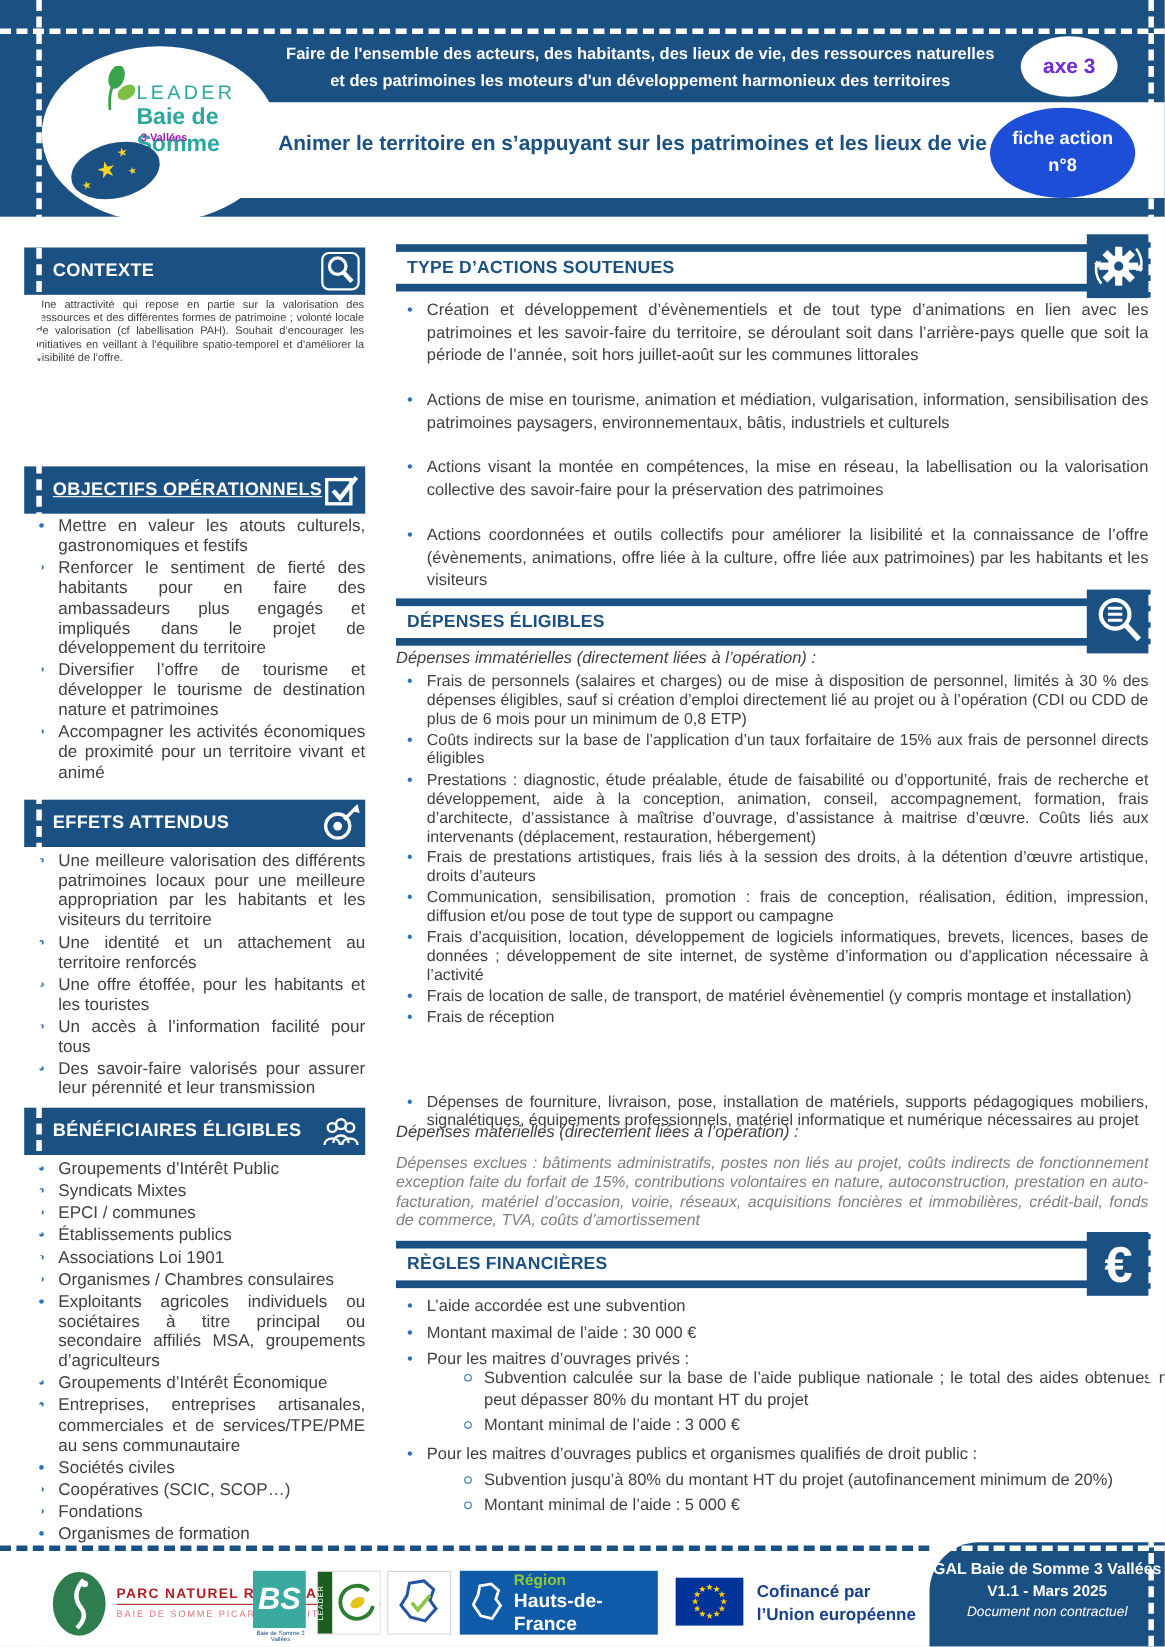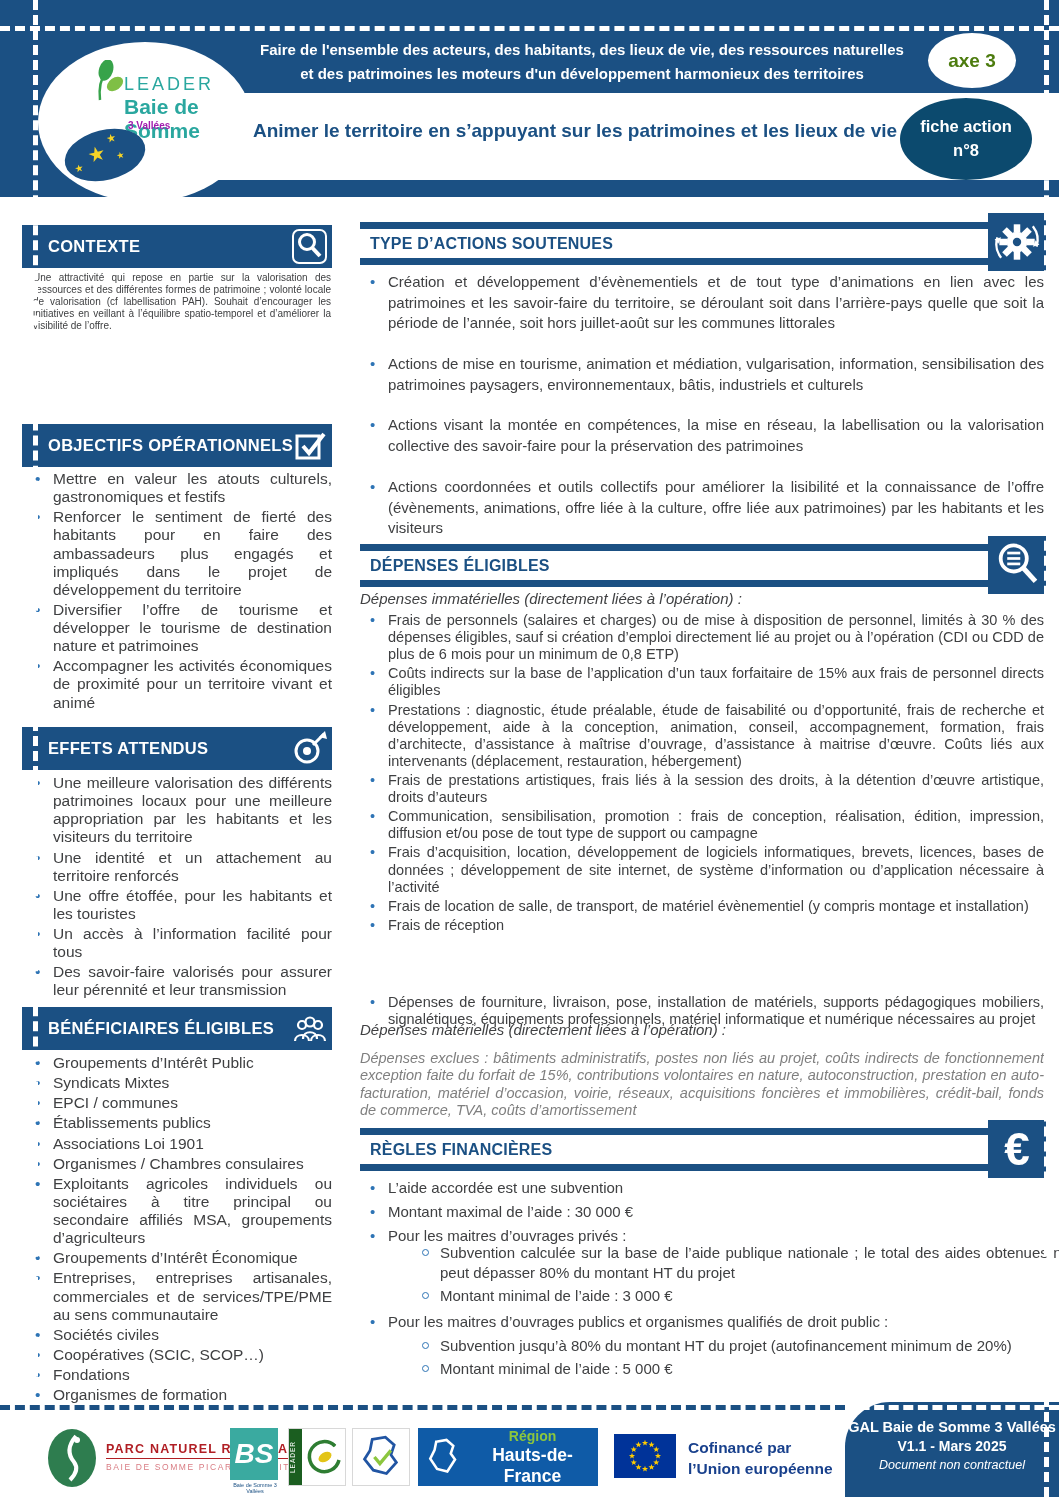--- a/index.html
+++ b/index.html
@@ -9,22 +9,22 @@
   
   .header-band { position:absolute; top:0; left:0; width:1059px; height:197px; background:#1b5083; z-index:0; }
   .dash-h-top { position:absolute; top:26px; left:0; width:1059px; border-top:5px dashed #fff; z-index:2; }
   .dash-v-left { position:absolute; top:0; left:33px; height:1497px; border-left:5px dashed #fff; z-index:2; }
   .dash-v-right { position:absolute; top:0; left:1044px; height:1497px; border-left:5px dashed #fff; z-index:6; }
   .white-strip { position:absolute; top:93px; left:170px; width:889px; height:87px; background:#fff; border-radius:10px 0 0 10px; z-index:1; }
 
   .tagline { position:absolute; top:38px; left:238px; width:688px; text-align:center; color:#fff; font-weight:bold; font-size:15px; line-height:1.6; z-index:3; }
   .main-title { position:absolute; top:120px; left:250px; width:650px; text-align:center; color:#1b5083; font-weight:bold; font-size:19px; z-index:3; }
 
-  .axe-badge { position:absolute; top:33px; left:928px; width:88px; height:55px; background:#fff; border-radius:50%; display:flex; align-items:center; justify-content:center; color:#4d7c0f; font-weight:bold; font-size:19px; z-index:3; }
-  .fiche-badge { position:absolute; top:98px; left:900px; width:132px; height:82px; background:#0c4a6e; border-radius:50%; display:flex; flex-direction:column; align-items:center; justify-content:center; color:#fff; font-weight:bold; font-size:16.5px; line-height:1.45; z-index:3; }
+  .axe-badge { position:absolute; top:33px; left:928px; width:88px; height:55px; background:#fff; border-radius:50%; display:flex; align-items:center; justify-content:center; color:#6d28d9; font-weight:bold; font-size:19px; z-index:3; }
+  .fiche-badge { position:absolute; top:98px; left:900px; width:132px; height:82px; background:#1d4ed8; border-radius:50%; display:flex; flex-direction:column; align-items:center; justify-content:center; color:#fff; font-weight:bold; font-size:16.5px; line-height:1.45; z-index:3; }
 
   .logo { position:absolute; top:42px; left:38px; width:214px; height:160px; background:#fff; border-radius:50%; z-index:3; }
   .logo-leaves { position:absolute; top:18px; left:48px; }
   .logo-brand { position:absolute; top:32px; left:86px; color:#2aa79f; font-size:18px; letter-spacing:3px; }
   .logo-name { position:absolute; top:53px; left:86px; color:#2aa79f; font-size:21px; font-weight:bold; }
   .logo-sub { position:absolute; top:78px; left:90px; color:#a21caf; font-size:10px; font-weight:bold; }
   .logo-starpatch { position:absolute; top:88px; left:26px; width:82px; height:50px; background:#1b5083; border-radius:50%; transform:rotate(-14deg); }
   .logo-starpatch span { position:absolute; color:#f5d327; }
 
   
@@ -60,21 +60,21 @@
   .pnr-ellipse { position:absolute; top:1428px; left:46px; width:52px; height:60px; }
   .pnr-text { position:absolute; top:1442px; left:106px; width:240px; }
   .pnr-l1 { color:#b01e24; font-weight:bold; font-size:12.5px; letter-spacing:1.2px; border-bottom:1px solid #b01e24; padding-bottom:2px; }
   .pnr-l2 { color:#d97c83; font-size:8.5px; letter-spacing:1.6px; margin-top:3px; }
   .bsv-sq { position:absolute; top:1428px; left:230px; width:48px; height:52px; background:#3aaaa0; color:#fff; font-weight:bold; font-style:italic; font-size:28px; display:flex; align-items:center; justify-content:center; }
   .bsv-cap { position:absolute; top:1482px; left:226px; width:58px; text-align:center; font-size:5.5px; color:#1b5083; }
   .leader-eu { position:absolute; top:1428px; left:288px; width:58px; height:58px; display:flex; border:1px solid #d8d8d8; }
   .leader-eu .band { width:13px; height:100%; background:#1b5e20; color:#fff; font-size:6.5px; writing-mode:vertical-rl; transform:rotate(180deg); text-align:center; letter-spacing:1px; }
   .leader-eu .swirl { flex:1; background:#fff; display:flex; align-items:center; justify-content:center; }
   .cert-sq { position:absolute; top:1428px; left:352px; width:58px; height:58px; background:#fff; border:1px solid #d8d8d8; display:flex; align-items:center; justify-content:center; }
-  .region-box { position:absolute; top:1428px; left:418px; width:180px; height:58px; background:#0f5ba7; display:flex; align-items:center; padding-left:8px;text-align:center; }
+  .region-box { position:absolute; top:1428px; left:418px; width:180px; height:58px; background:#0f5ba7; display:flex; align-items:center; padding-left:8px; }
   .region-txt { margin-left:7px; }
   .region-l1 { color:#8cc63e; font-weight:bold; font-size:14px; }
   .region-l2 { color:#fff; font-weight:bold; font-size:17.5px; margin-top:1px; }
   .eu-flag { position:absolute; top:1434px; left:614px; width:62px; height:44px; }
   .eu-text { position:absolute; top:1438px; left:688px; width:170px; color:#18408c; font-weight:bold; font-size:15.5px; line-height:1.35; }
 </style>
 </head>
 <body>
 
 <div class="page">
@@ -118,21 +118,21 @@
   <div class="bar" style="top:225px;">
     <span>CONTEXTE</span>
     <svg class="bicon" viewBox="0 0 37 37">
       <rect x="2" y="2" width="33" height="33" rx="6" fill="none" stroke="#fff" stroke-width="2"></rect>
       <circle cx="16" cy="14" r="7.5" fill="none" stroke="#fff" stroke-width="3"></circle>
       <line x1="21.5" y1="20" x2="29" y2="28" stroke="#fff" stroke-width="4"></line>
     </svg>
   </div>
   <div class="ltext" style="top:272px;">Une attractivité qui repose en partie sur la valorisation des ressources et des différentes formes de patrimoine ; volonté locale de valorisation (cf labellisation PAH). Souhait d’encourager les initiatives en veillant à l’équilibre spatio-temporel et d’améliorer la visibilité de l’offre.</div>
 
-  <div class="bar" style="top:424px;">
+  <div class="bar" style="top:424px;text-decoration:underline;">
     <span>OBJECTIFS OPÉRATIONNELS</span>
     <svg class="bicon" viewBox="0 0 37 37">
       <rect x="6" y="9" width="22" height="22" fill="none" stroke="#fff" stroke-width="3"></rect>
       <path d="M12 19 l6 7 L33 7" fill="none" stroke="#fff" stroke-width="4"></path>
     </svg>
   </div>
   <ul class="llist" style="top:470px;">
     <li>Mettre en valeur les atouts culturels, gastronomiques et festifs</li>
     <li>Renforcer le sentiment de fierté des habitants pour en faire des ambassadeurs plus engagés et impliqués dans le projet de développement du territoire</li>
     <li>Diversifier l’offre de tourisme et développer le tourisme de destination nature et patrimoines</li>

